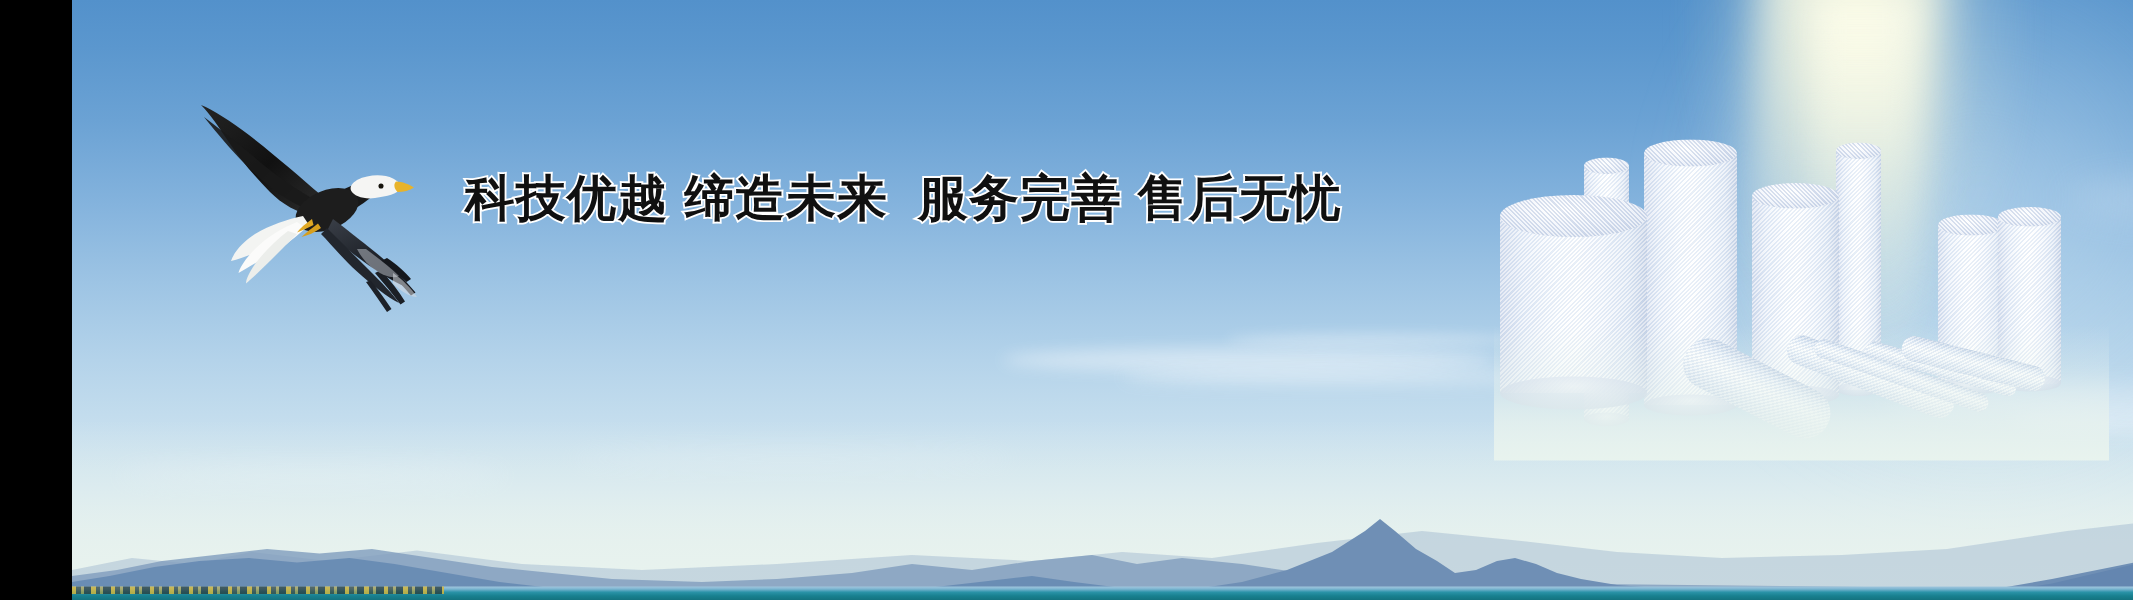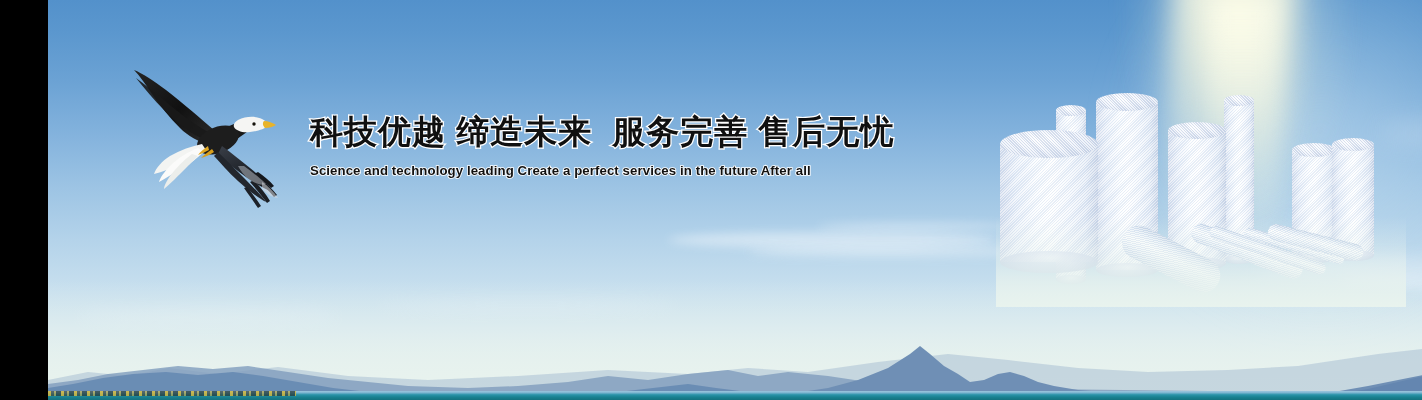--- a/index.html
+++ b/index.html
@@ -398,16 +398,15 @@
                  rgba(231,242,238,0) 58%,
                  rgba(231,242,238,.35) 74%,
                  rgba(231,242,238,.8) 88%,
                  rgba(232,243,238,1) 100%);"></div>
   </div>
 
   <div class="textblock">
     <div class="headline">
       <span>科技优越 缔造未来</span><span class="gap"></span><span>服务完善 售后无忧</span>
     </div>
-    <div class="subline">Science and technology leading Create a perfect services in the future After all</div>
   </div>
 
 </div>
 
 </body></html>

